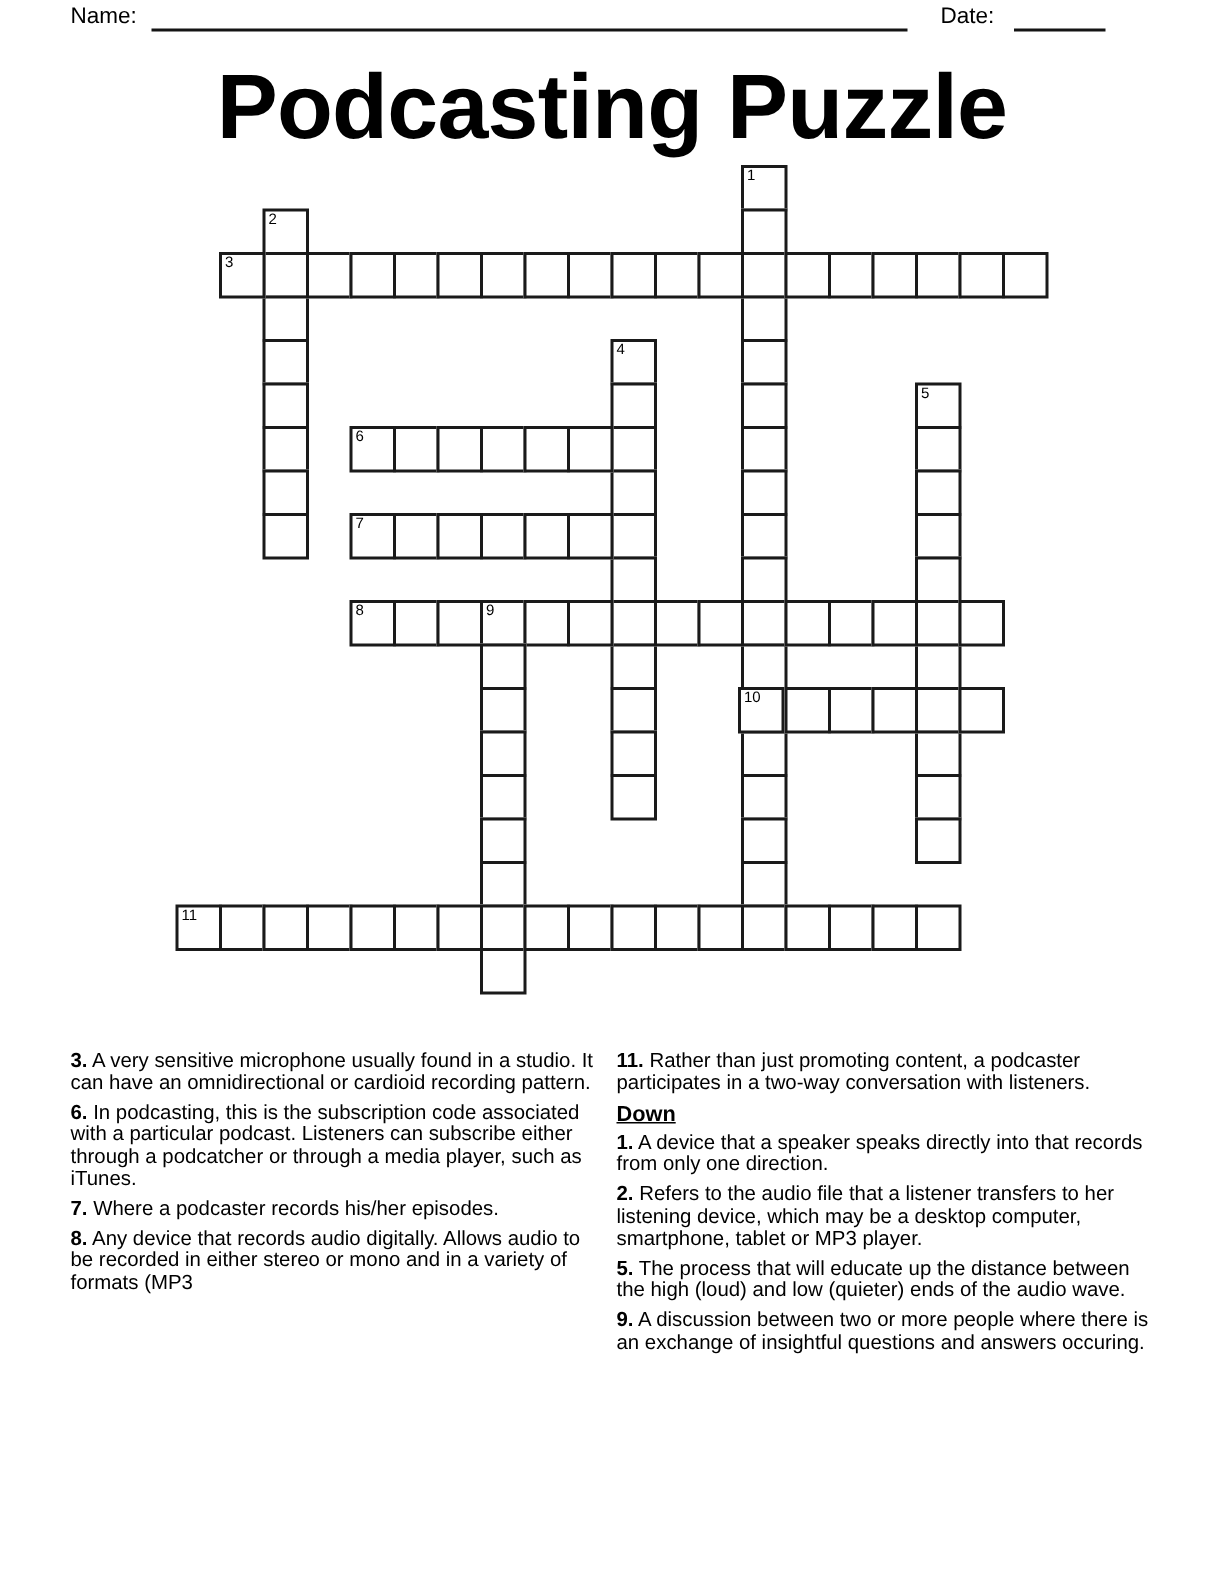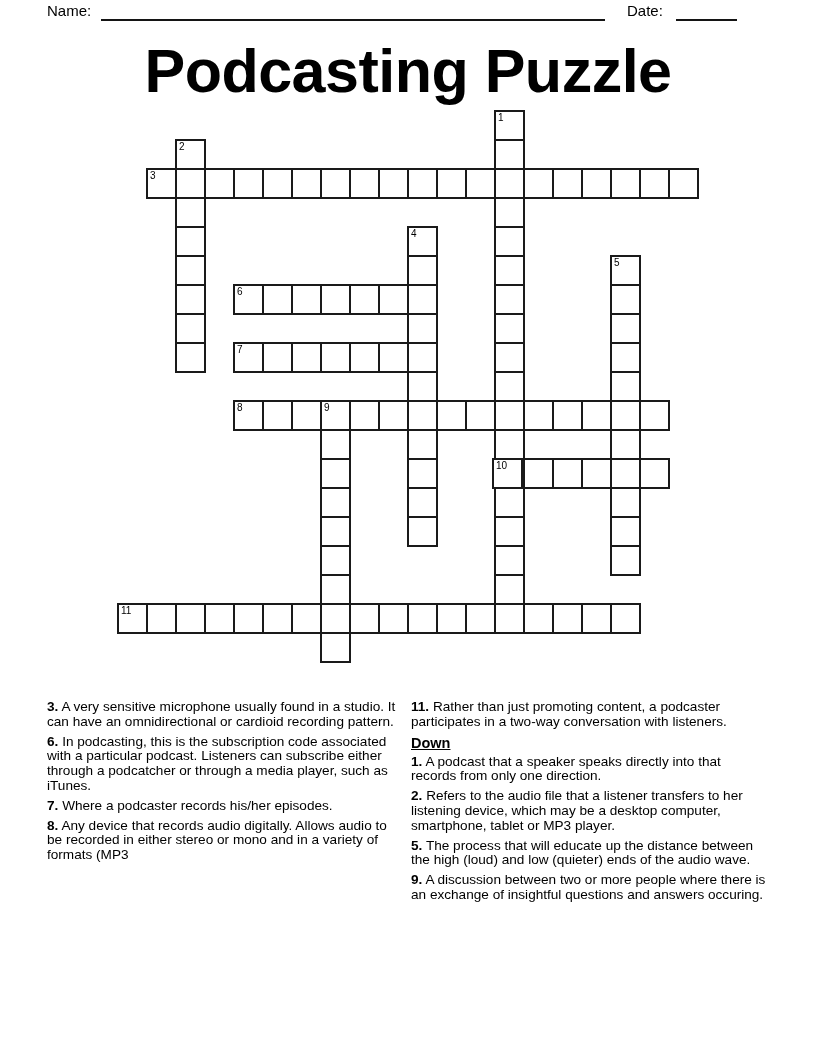--- a/index.html
+++ b/index.html
@@ -200,21 +200,21 @@
           <p class="clue"><span class="num">7.</span> <span>Where a podcaster records his/her episodes.</span></p>
           <p class="clue"><span class="num">8.</span> <span>Any device that records audio digitally. Allows audio to be recorded in either stereo or mono and in a variety of formats (MP3</span></p>
         </div>
     </div>
     <div class="ccol" id="ccol-right">
       <div id="across-list-right">
           <p class="clue"><span class="num">11.</span> <span>Rather than just promoting content, a podcaster participates in a two-way conversation with listeners.</span></p>
         </div>
       <div class="clue-heading">Down</div>
       <div id="down-list">
-          <p class="clue"><span class="num">1.</span> <span>A podcast that a speaker speaks directly into that records from only one direction.</span></p>
+          <p class="clue"><span class="num">1.</span> <span>A device that a speaker speaks directly into that records from only one direction.</span></p>
           <p class="clue"><span class="num">2.</span> <span>Refers to the audio file that a listener transfers to her listening device, which may be a desktop computer, smartphone, tablet or MP3 player.</span></p>
           <p class="clue"><span class="num">5.</span> <span>The process that will educate up the distance between the high (loud) and low (quieter) ends of the audio wave.</span></p>
           <p class="clue"><span class="num">9.</span> <span>A discussion between two or more people where there is an exchange of insightful questions and answers occuring.</span></p>
         </div>
     </div>
   </div>
 
 </div>
 
 </body></html>

